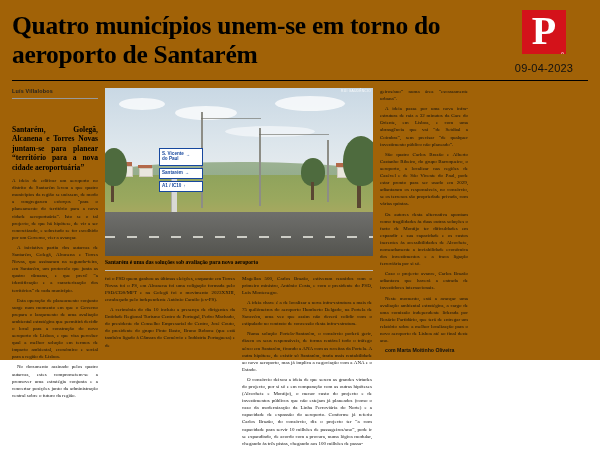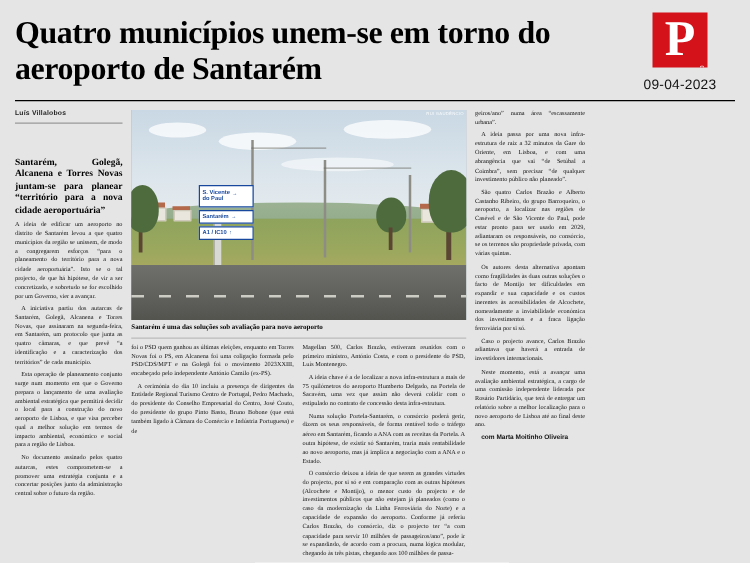--- a/index.html
+++ b/index.html
@@ -10,22 +10,22 @@
     width: 600px;
     height: 450px;
     background: #ffffff;
     font-family: "Liberation Serif", serif;
     color: #000;
     overflow: hidden;
   }
   .page {
     position: relative;
     width: 600px;
-    height: 450px;
-    background: #e5e5e5;
+    height: 360px;
+    background: #a16207;
     box-sizing: border-box;
     padding: 10px 12px 6px 12px;
   }
   
   .header {
     position: relative;
     display: flex;
     align-items: flex-start;
     justify-content: space-between;
     border-bottom: 1.6px solid #000;

